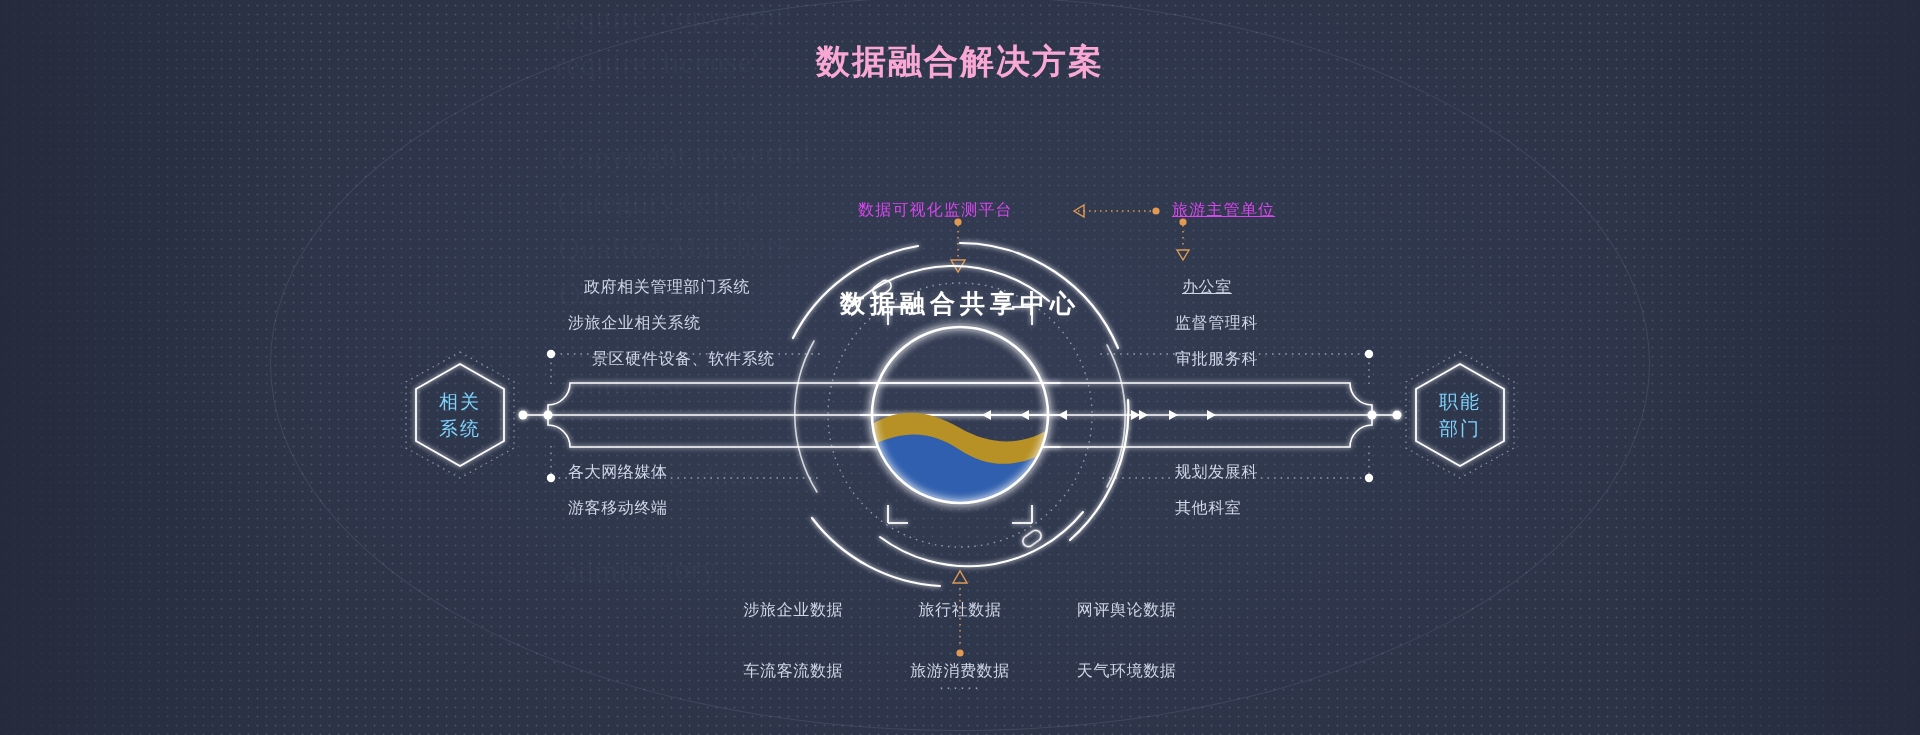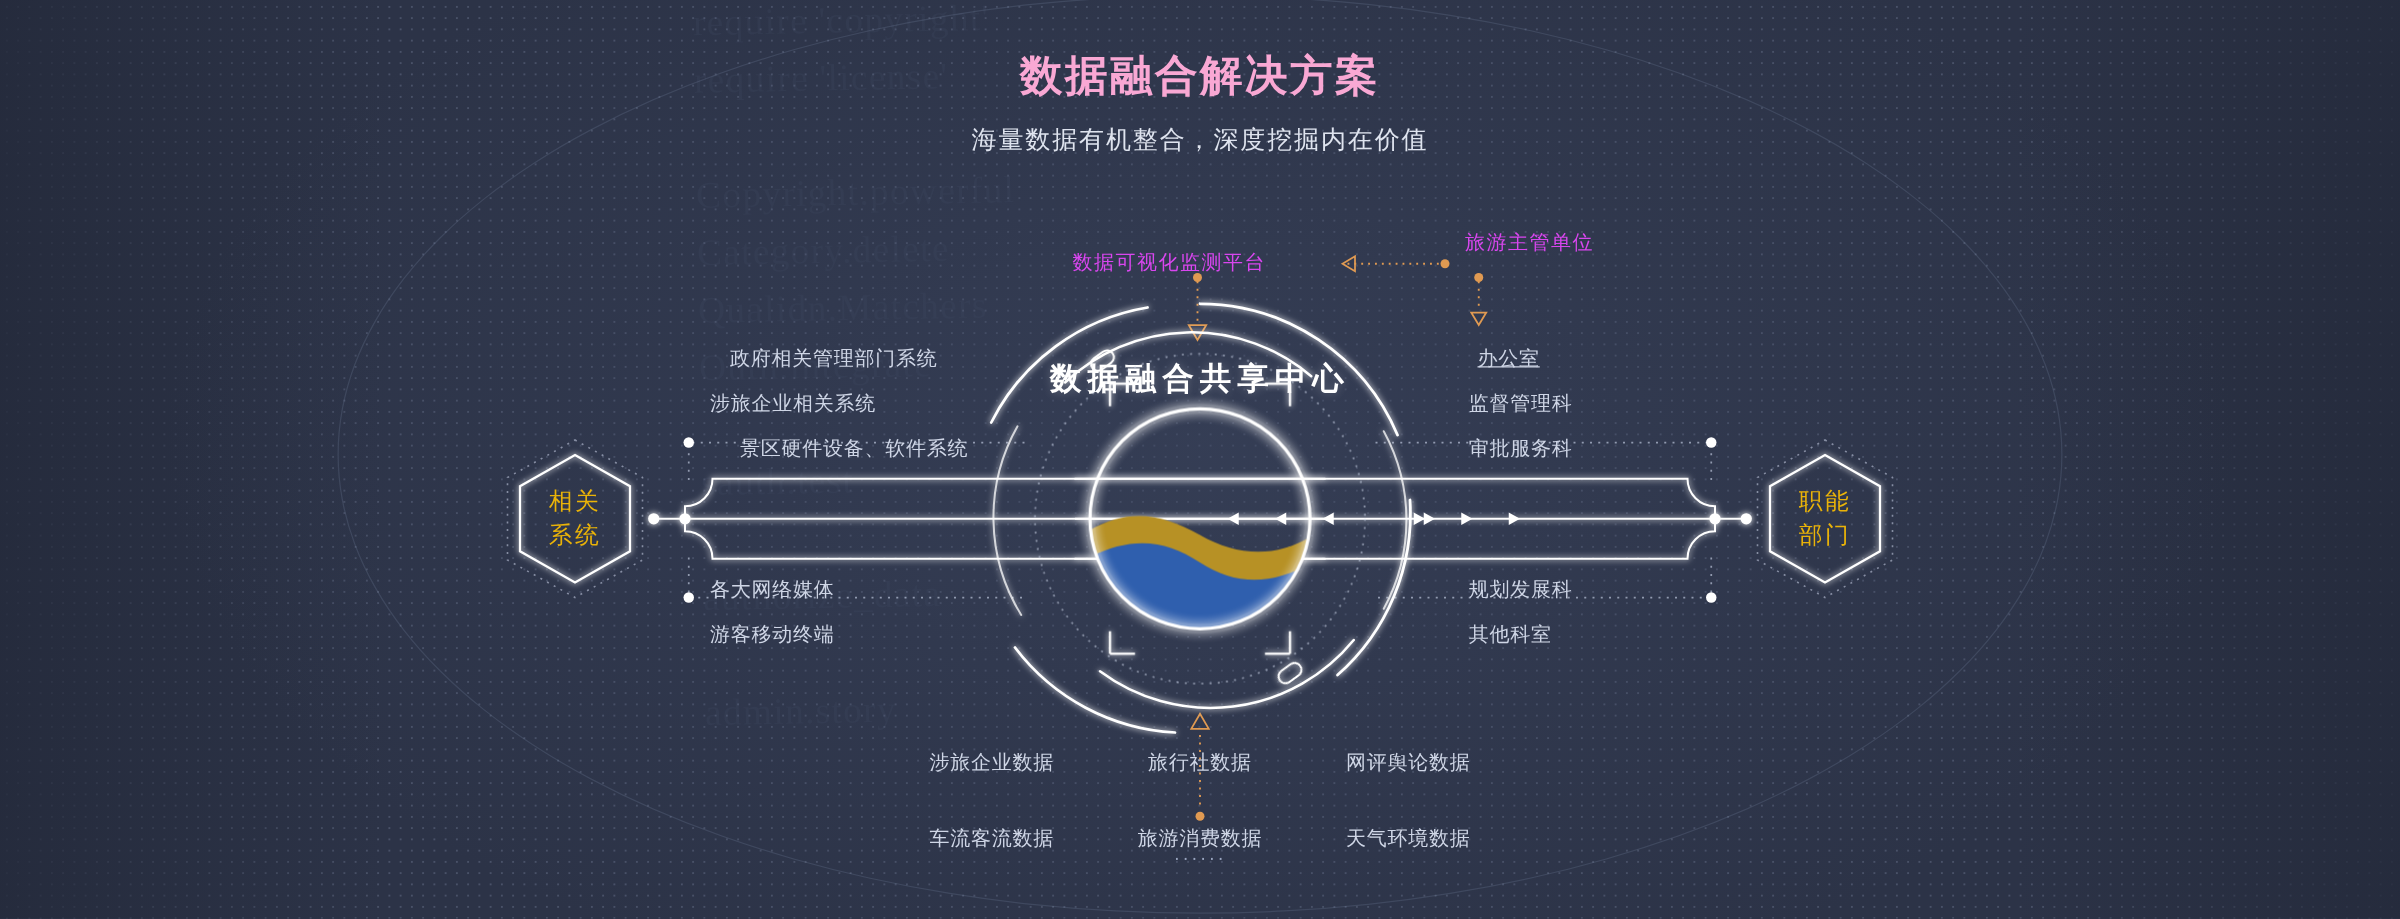--- a/index.html
+++ b/index.html
@@ -60,21 +60,21 @@
   .bottom-label{
     font-size:16px; color:#cfd6e6; letter-spacing:0.6px; white-space:nowrap; text-align:center;
   }
 
   
   .hex-wrap{ position:absolute; width:120px; height:132px; }
   .hex-outer, .hex-inner{ position:absolute; left:0; top:0; width:120px; height:132px; }
   .hex-text{
     position:absolute; left:0; top:0; width:120px; height:132px;
     display:flex; flex-direction:column; align-items:center; justify-content:center;
-    color:#eab308; font-size:19px; line-height:27px; letter-spacing:2px;
+    color:#7dd3fc; font-size:19px; line-height:27px; letter-spacing:2px;
   }
 
   
   #center-stage{
     position:absolute; left:50%; top:50%; width:400px; height:400px;
     margin-left:-200px; margin-top:-65px; transform:translateY(-50%);
   }
   #core-text{
     position:absolute; left:0; top:0; width:400px; height:400px;
     display:flex; flex-direction:row; align-items:center; justify-content:center;
@@ -113,21 +113,20 @@
 sauth.test
 
 authorize_data
 
 admin.story</div>
 <div id="bg-vignette"></div>
 <div id="bg-ellipse"></div>
 
 <div id="header">
   <div id="page-title">数据融合解决方案</div>
-  <div id="page-subtitle">海量数据有机整合，深度挖掘内在价值</div>
 </div>
 
 <svg id="lines" width="1920" height="735" viewBox="0 0 1920 735" style="position:absolute;left:0;top:0;z-index:5;">
   <defs>
     <filter id="glow-soft" x="-60%" y="-60%" width="220%" height="220%">
       <feGaussianBlur stdDeviation="2.6" result="b"></feGaussianBlur>
       <feMerge>
           <feMergeNode in="b"></feMergeNode>
           <feMergeNode in="SourceGraphic"></feMergeNode>
         </feMerge>
@@ -276,21 +275,21 @@
   <svg class="hex-inner" viewBox="0 0 120 132">
     <polygon points="60,15 104,40 104,92 60,117 16,92 16,40" fill="none" stroke="#ffffff" stroke-width="1.8" filter="url(#glow-soft)"></polygon>
   </svg>
   <div class="hex-text">
     <span>职能</span>
     <span>部门</span>
   </div>
 </div>
 
 <div class="orange-label" style="left:858px; top:200px;">数据可视化监测平台</div>
-<div class="orange-label" style="left:1172px; top:184px;">旅游主管单位</div>
+<div class="orange-label" style="left:1172px; top:200px;text-decoration:underline;">旅游主管单位</div>
 
 <div class="src-label" style="left:584px; top:277px;">政府相关管理部门系统</div>
 <div class="src-label" style="left:568px; top:313px;font-family:Liberation Serif, serif;">涉旅企业相关系统</div>
 <div class="src-label" style="left:592px; top:349px;text-align:center;">景区硬件设备、软件系统</div>
 
 <div class="src-label" style="left:568px; top:462px;">各大网络媒体</div>
 <div class="src-label" style="left:568px; top:498px;">游客移动终端</div>
 
 <div class="dept-label" style="left:1182px; top:277px;text-decoration:underline;">办公室</div>
 <div class="dept-label" style="left:1175px; top:313px;">监督管理科</div>

